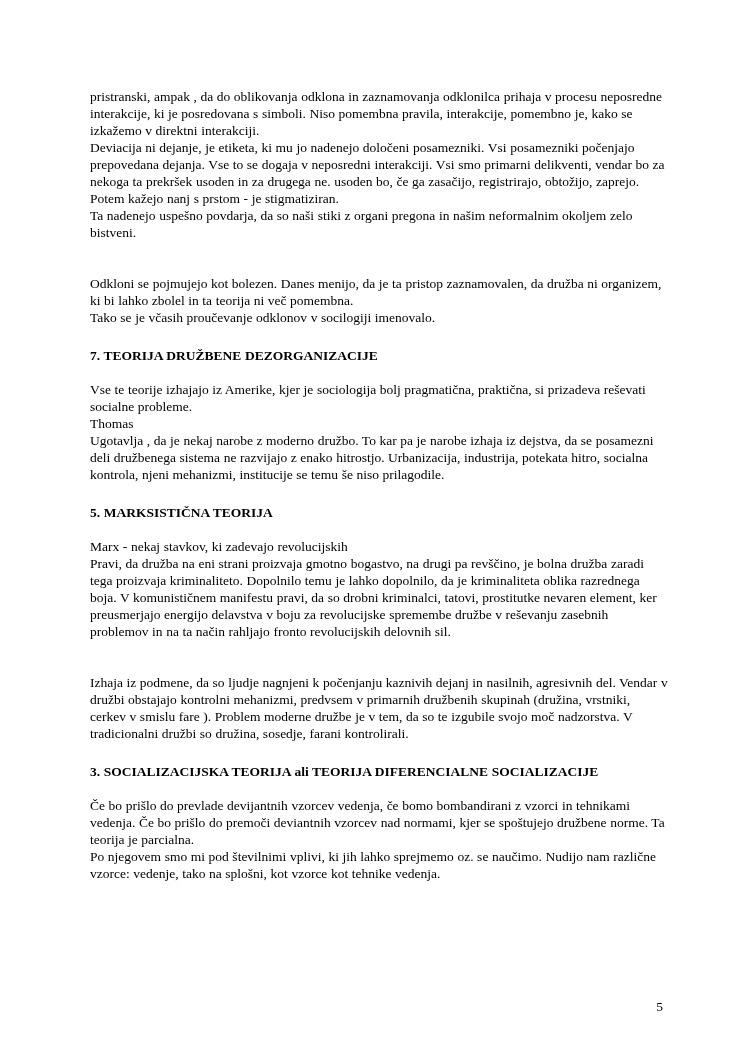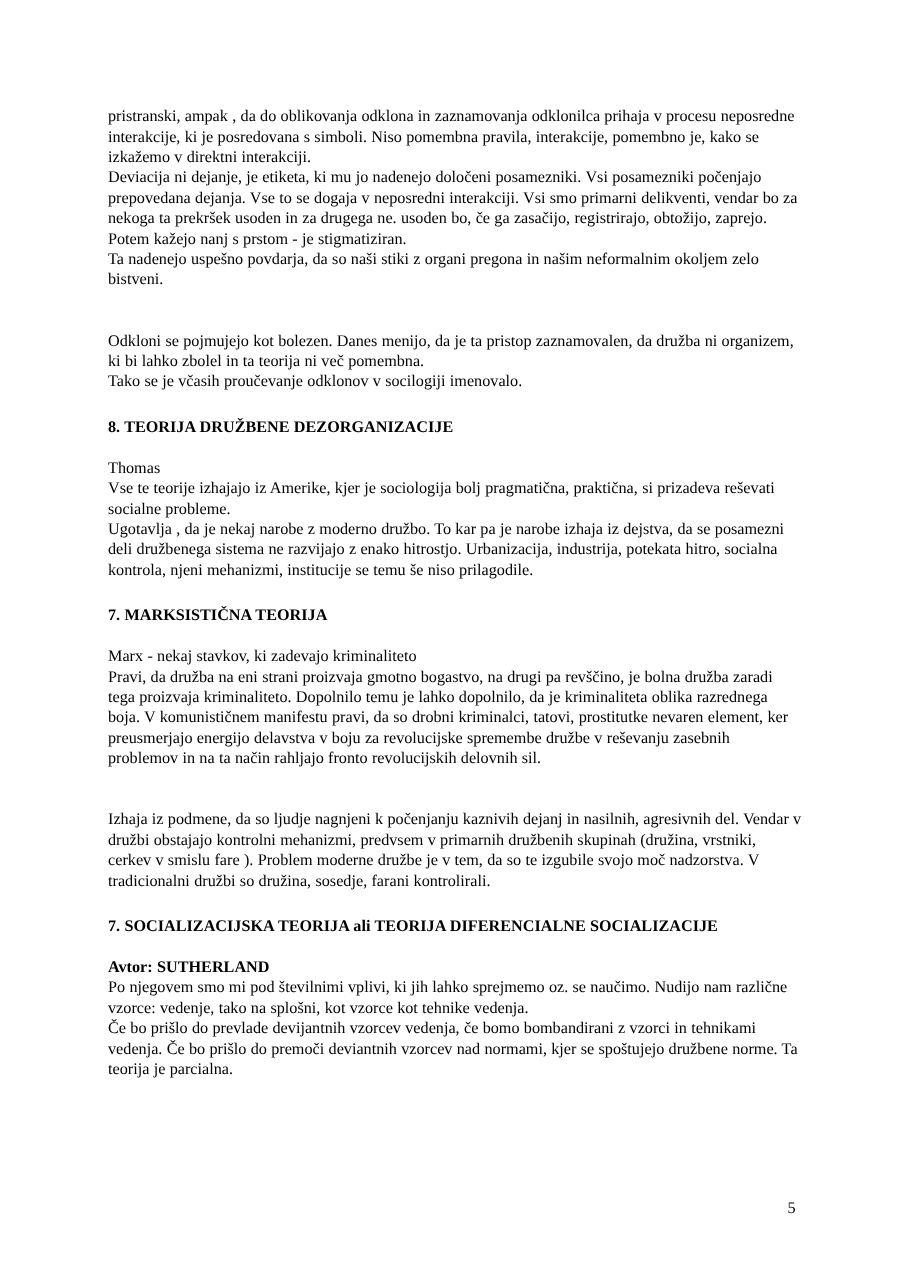--- a/index.html
+++ b/index.html
@@ -52,43 +52,42 @@
     <div class="para">Deviacija ni dejanje, je etiketa, ki mu jo nadenejo določeni posamezniki. Vsi posamezniki počenjajo prepovedana dejanja. Vse to se dogaja v neposredni interakciji. Vsi smo primarni delikventi, vendar bo za nekoga ta prekršek usoden in za drugega ne. usoden bo, če ga zasačijo, registrirajo, obtožijo, zaprejo. Potem kažejo nanj s prstom - je stigmatiziran.</div>
     <div class="para">Ta nadenejo uspešno povdarja, da so naši stiki z organi pregona in našim neformalnim okoljem zelo bistveni.</div>
 
     <div class="spacer"></div>
     <div class="spacer"></div>
 
     <div class="para">Odkloni se pojmujejo kot bolezen. Danes menijo, da je ta pristop zaznamovalen, da družba ni organizem, ki bi lahko zbolel in ta teorija ni več pomembna.</div>
     <div class="para">Tako se je včasih proučevanje odklonov v socilogiji imenovalo.</div>
 
     <div class="spacer"></div>
-    <div class="heading">8. TEORIJA DRUŽBENE DEZORGANIZACIJE</div>
+    <div class="heading">7. TEORIJA DRUŽBENE DEZORGANIZACIJE</div>
     <div class="spacer"></div>
 
+    <div class="para">Vse te teorije izhajajo iz Amerike, kjer je sociologija bolj pragmatična, praktična, si prizadeva reševati socialne probleme.</div>
     <div class="para">Thomas</div>
-    <div class="para">Vse te teorije izhajajo iz Amerike, kjer je sociologija bolj pragmatična, praktična, si prizadeva reševati socialne probleme.</div>
     <div class="para">Ugotavlja , da je nekaj narobe z moderno družbo. To kar pa je narobe izhaja iz dejstva, da se posamezni deli družbenega sistema ne razvijajo z enako hitrostjo. Urbanizacija, industrija, potekata hitro, socialna kontrola, njeni mehanizmi, institucije se temu še niso prilagodile.</div>
 
     <div class="spacer"></div>
-    <div class="heading">7. MARKSISTIČNA TEORIJA</div>
+    <div class="heading">5. MARKSISTIČNA TEORIJA</div>
     <div class="spacer"></div>
 
-    <div class="para">Marx - nekaj stavkov, ki zadevajo kriminaliteto</div>
+    <div class="para">Marx - nekaj stavkov, ki zadevajo revolucijskih</div>
     <div class="para">Pravi, da družba na eni strani proizvaja gmotno bogastvo, na drugi pa revščino, je bolna družba zaradi tega proizvaja kriminaliteto. Dopolnilo temu je lahko dopolnilo, da je kriminaliteta oblika razrednega boja. V komunističnem manifestu pravi, da so drobni kriminalci, tatovi, prostitutke nevaren element, ker preusmerjajo energijo delavstva v boju za revolucijske spremembe družbe v reševanju zasebnih problemov in na ta način rahljajo fronto revolucijskih delovnih sil.</div>
 
     <div class="spacer"></div>
     <div class="spacer"></div>
 
     <div class="para">Izhaja iz podmene, da so ljudje nagnjeni k počenjanju kaznivih dejanj in nasilnih, agresivnih del. Vendar v družbi obstajajo kontrolni mehanizmi, predvsem v primarnih družbenih skupinah (družina, vrstniki, cerkev v smislu fare ). Problem moderne družbe je v tem, da so te izgubile svojo moč nadzorstva. V tradicionalni družbi so družina, sosedje, farani kontrolirali.</div>
 
     <div class="spacer"></div>
-    <div class="heading">7. SOCIALIZACIJSKA TEORIJA ali TEORIJA DIFERENCIALNE SOCIALIZACIJE</div>
+    <div class="heading">3. SOCIALIZACIJSKA TEORIJA ali TEORIJA DIFERENCIALNE SOCIALIZACIJE</div>
     <div class="spacer"></div>
 
-    <div class="para bold-line">Avtor: SUTHERLAND</div>
+    <div class="para">Če bo prišlo do prevlade devijantnih vzorcev vedenja, če bomo bombandirani z vzorci in tehnikami vedenja. Če bo prišlo do premoči deviantnih vzorcev nad normami, kjer se spoštujejo družbene norme. Ta teorija je parcialna.</div>
     <div class="para">Po njegovem smo mi pod številnimi vplivi, ki jih lahko sprejmemo oz. se naučimo. Nudijo nam različne vzorce: vedenje, tako na splošni, kot vzorce kot tehnike vedenja.</div>
-    <div class="para">Če bo prišlo do prevlade devijantnih vzorcev vedenja, če bomo bombandirani z vzorci in tehnikami vedenja. Če bo prišlo do premoči deviantnih vzorcev nad normami, kjer se spoštujejo družbene norme. Ta teorija je parcialna.</div>
 
   </div>
 
   <div class="footer-page-number">5</div>
 </div>
 
 </body></html>

